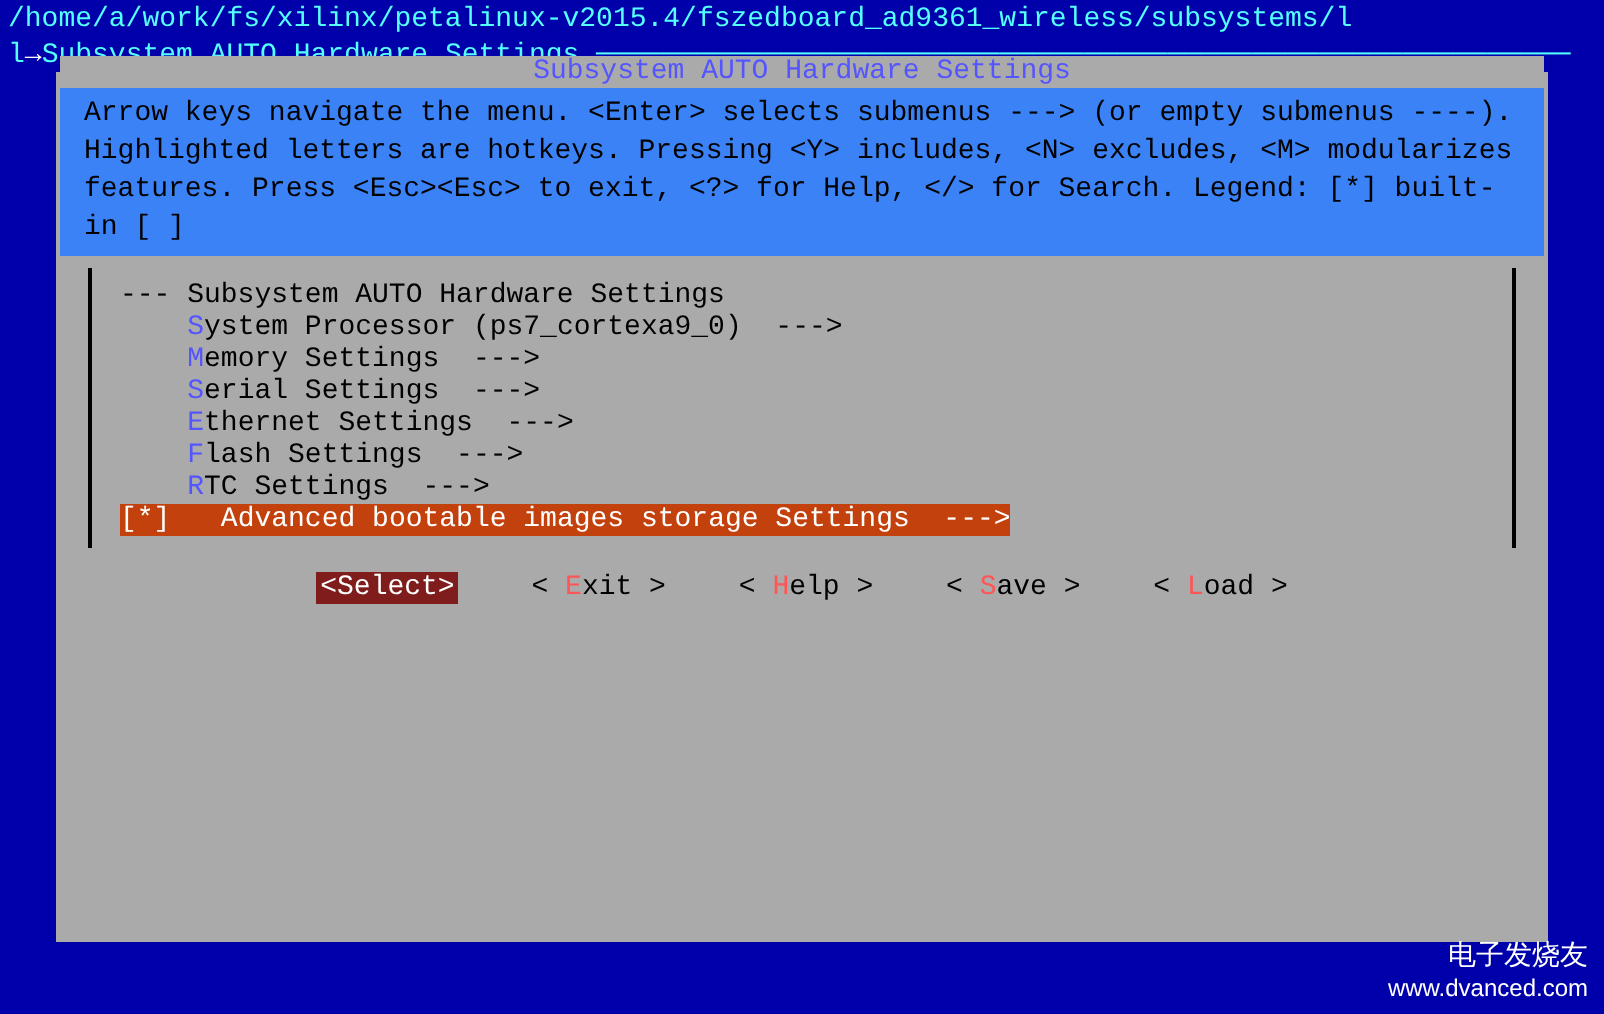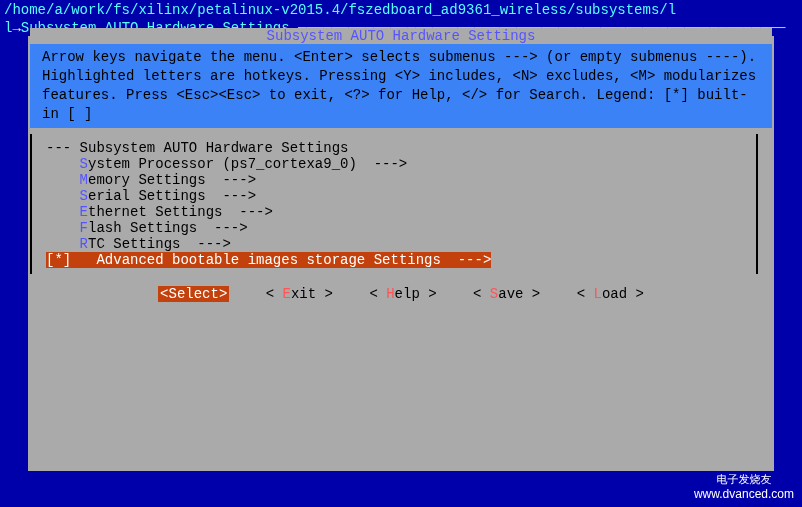--- a/index.html
+++ b/index.html
@@ -48,21 +48,21 @@
       position: relative;
     }
     .title-bar span { background: #aaaaaa; padding: 0 4px; }
     .help-text {
       color: #000;
       background: #3b82f6;
       padding: 4px 12px;
       line-height: 1.35;
     }
     .inner-box {
-      margin: 6px 14px 8px 0;
+      margin: 6px 14px 8px 14px;
       border-left: 2px solid #000;
       border-right: 2px solid #000;
       background: #aaaaaa;
       padding: 6px 0;
     }
     .menu-row {
       padding: 0 14px;
       color: #000;
       white-space: pre;
     }
@@ -76,35 +76,35 @@
     .buttons {
       text-align: center;
       color: #000;
       padding: 4px 0 8px 0;
     }
     .btn {
       display: inline-block;
       margin: 0 14px;
     }
     .btn-selected {
-      background: #c2410c;
+      background: #7f1d1d;
       color: #fff;
       padding: 0 2px;
     }
     .btn .hk { color: #ff5555; }
     .watermark {
       position: absolute;
       right: 8px;
       bottom: 6px;
       color: #fff;
       font-size: 12px;
       text-align: right;
       font-family: sans-serif;
     }
-    .watermark .cn { font-size: 11px; text-align: center; }
+    .watermark .cn { font-size: 14px; }
   </style>
 </head>
 <body>
 
 <div class="terminal">
   <div class="path-line">/home/a/work/fs/xilinx/petalinux-v2015.4/fszedboard_ad9361_wireless/subsystems/l</div>
   <div class="breadcrumb-line">
     <span>l</span><span class="arrow">→</span><span>Subsystem AUTO Hardware Settings</span><span class="dashline"> ──────────────────────────────────────────────────────────</span>
   </div>
 

